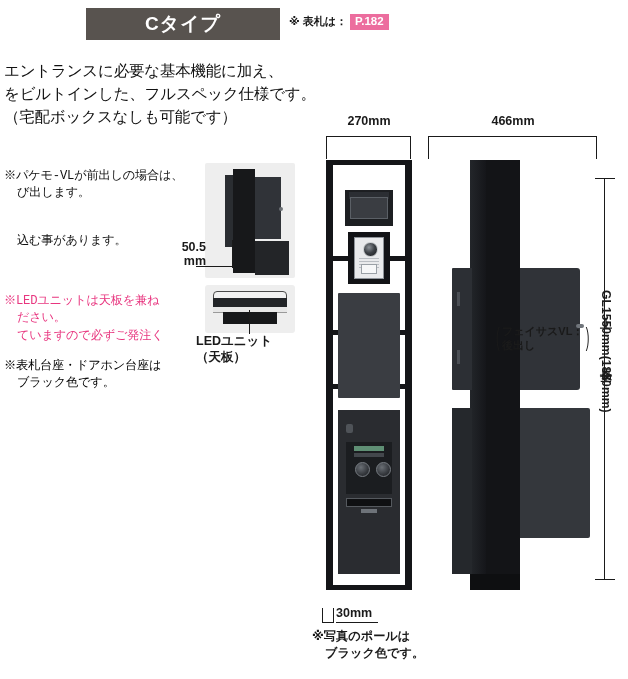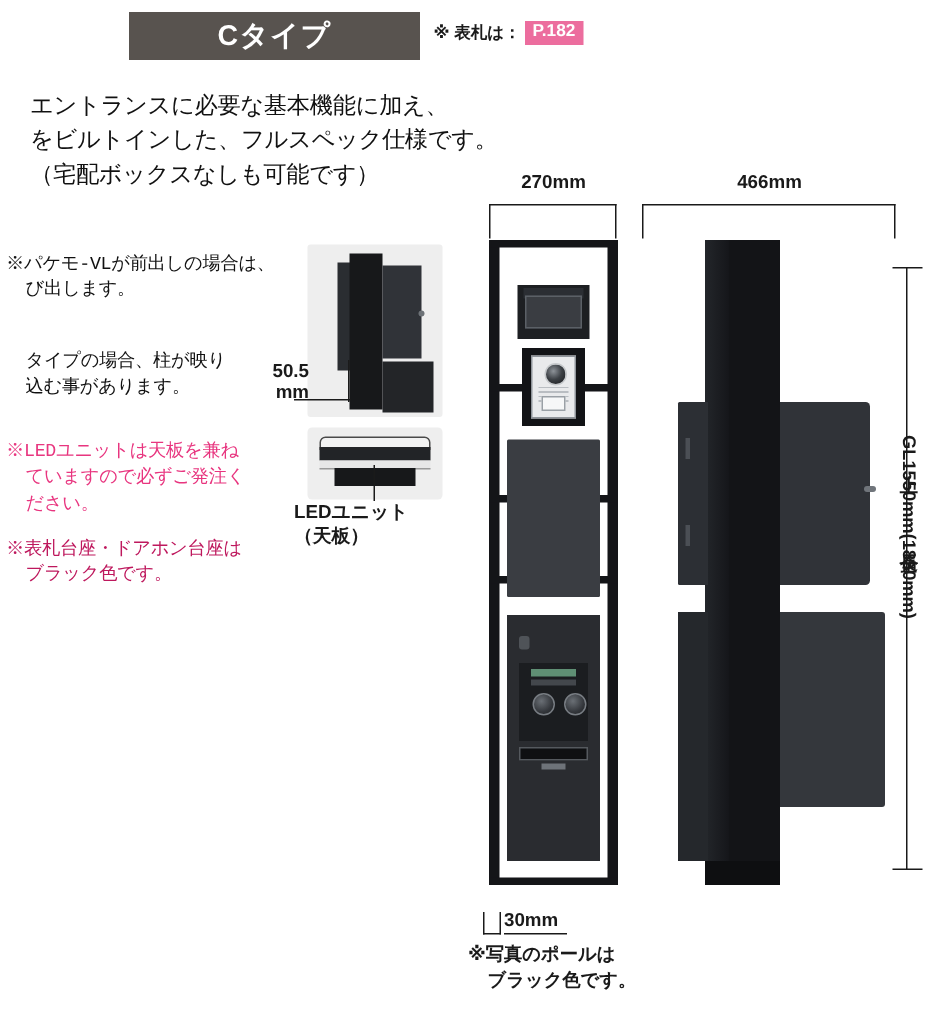--- a/index.html
+++ b/index.html
@@ -57,21 +57,21 @@
   #lead-text {
     position: absolute;
     left: 4px;
     top: 60px;
     width: 292px;
     font-size: 15.5px;
     line-height: 1.47;
     letter-spacing: -0.2px;
     color: #111111;
   }
-  #lead-text .ln { display: block; white-space: nowrap; margin-left: 16px; }
+  #lead-text .ln { display: block; white-space: nowrap; }
 
   .note {
     position: absolute;
     left: 4px;
     width: 186px;
     font-size: 12.2px;
     line-height: 1.42;
     letter-spacing: -0.2px;
     color: #111111;
     font-family: Liberation Mono, monospace;
@@ -442,31 +442,30 @@
   <span class="ln">をビルトインした、フルスペック仕様です。</span>
   <span class="ln">（宅配ボックスなしも可能です）</span>
 </div>
 
 <div class="note" id="note-1" style="color: rgb(17, 17, 17);">
   <span class="ln">※パケモ-VLが前出しの場合は、</span>
   <span class="ln ind">び出します。</span>
 </div>
 
 <div class="note" id="note-2" style="color: rgb(17, 17, 17);">
-  <span class="ln ind">タイプの場合、柱が映り</span>
   <span class="ln ind">込む事があります。</span>
 </div>
 
 <div class="note pink" id="note-3" style="color: rgb(232, 53, 127);">
   <span class="ln">※LEDユニットは天板を兼ね</span>
+  <span class="ln ind">ださい。</span>
   <span class="ln ind">ていますので必ずご発注く</span>
-  <span class="ln ind">ださい。</span>
-</div>
-
-<div class="note" id="note-4" style="color: #be185d;">
+</div>
+
+<div class="note" id="note-4" style="color: #000000;">
   <span class="ln">※表札台座・ドアホン台座は</span>
   <span class="ln ind">ブラック色です。</span>
 </div>
 
 <div class="inset" id="inset-protrusion">
   <div class="post-face"></div>
   <div class="post-side"></div>
   <div class="box-rear"></div>
   <div class="box-rear2"></div>
   <div class="knob"></div>
@@ -543,20 +542,26 @@
       <div class="hinge2"></div>
     </div>
     <div class="mail-rear">
       <div class="lock"></div>
     </div>
     <div class="box-front"></div>
     <div class="box-rear"></div>
     <div class="plinth"></div>
   </div>
 
+  <div id="facias-note">
+    <span class="paren-l">(</span>
+    <span class="ln">フェイサスVL：</span>
+    <span class="ln">後出し</span>
+    <span class="paren-r">)</span>
+  </div>
 
   <div id="height-dim">
     <div class="cap-t"></div>
     <div class="cap-b"></div>
   </div>
   <div id="height-label">GL上1550mm(全長1850mm)</div>
 
   <div id="dim30-bracket"></div>
   <div class="dim-label" id="dim30-label">30mm</div>
   <div id="dim30-underline"></div>

